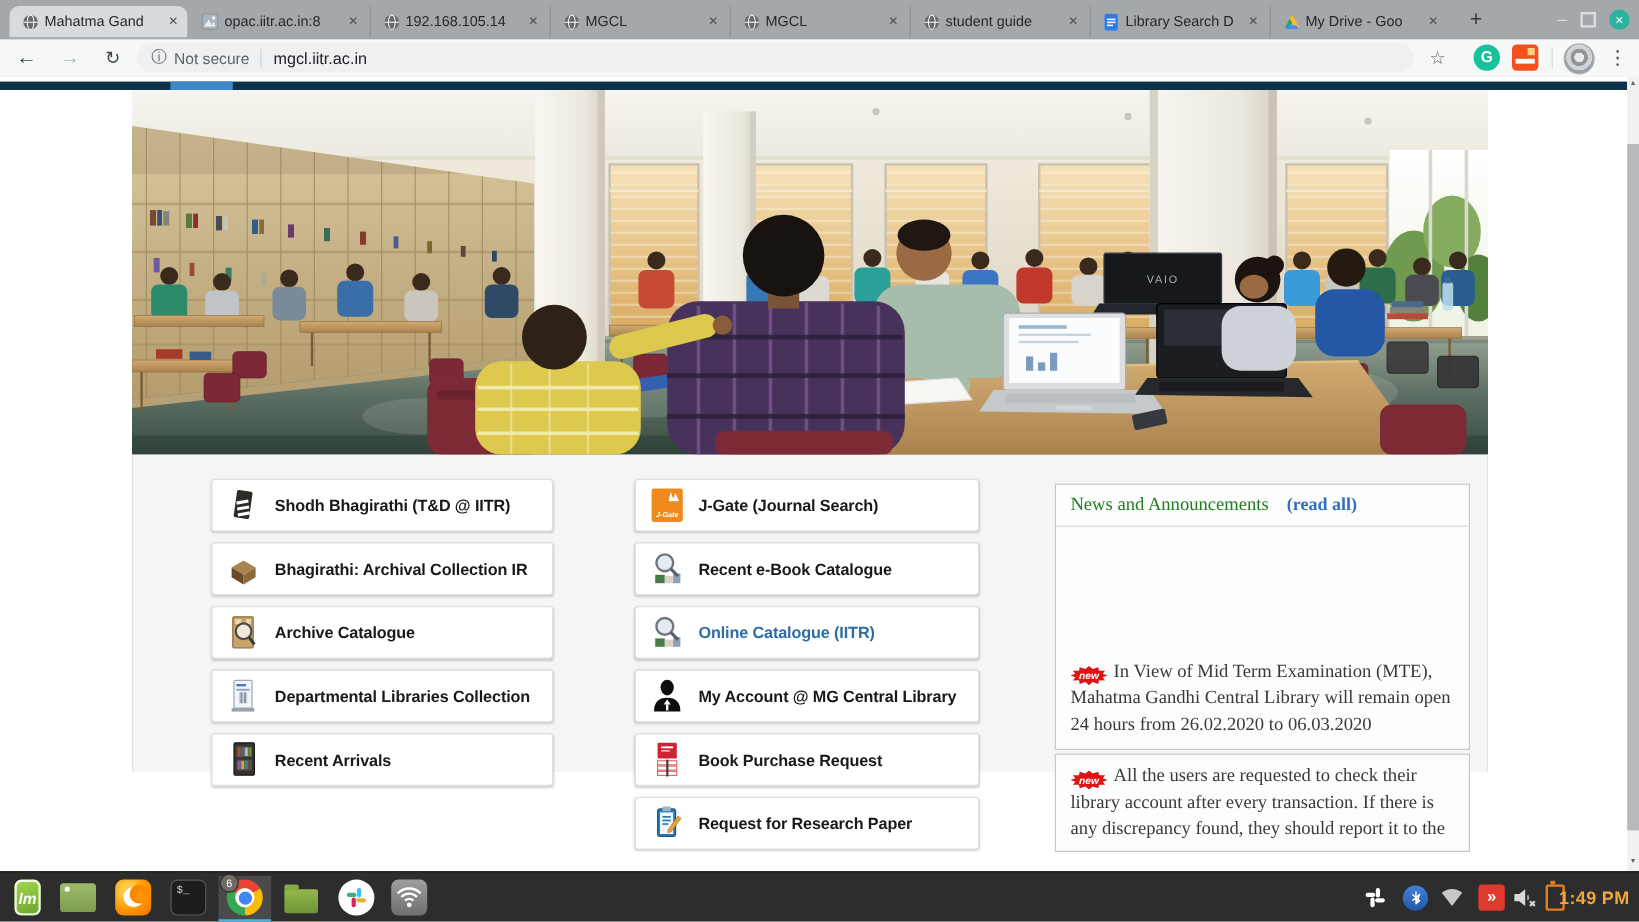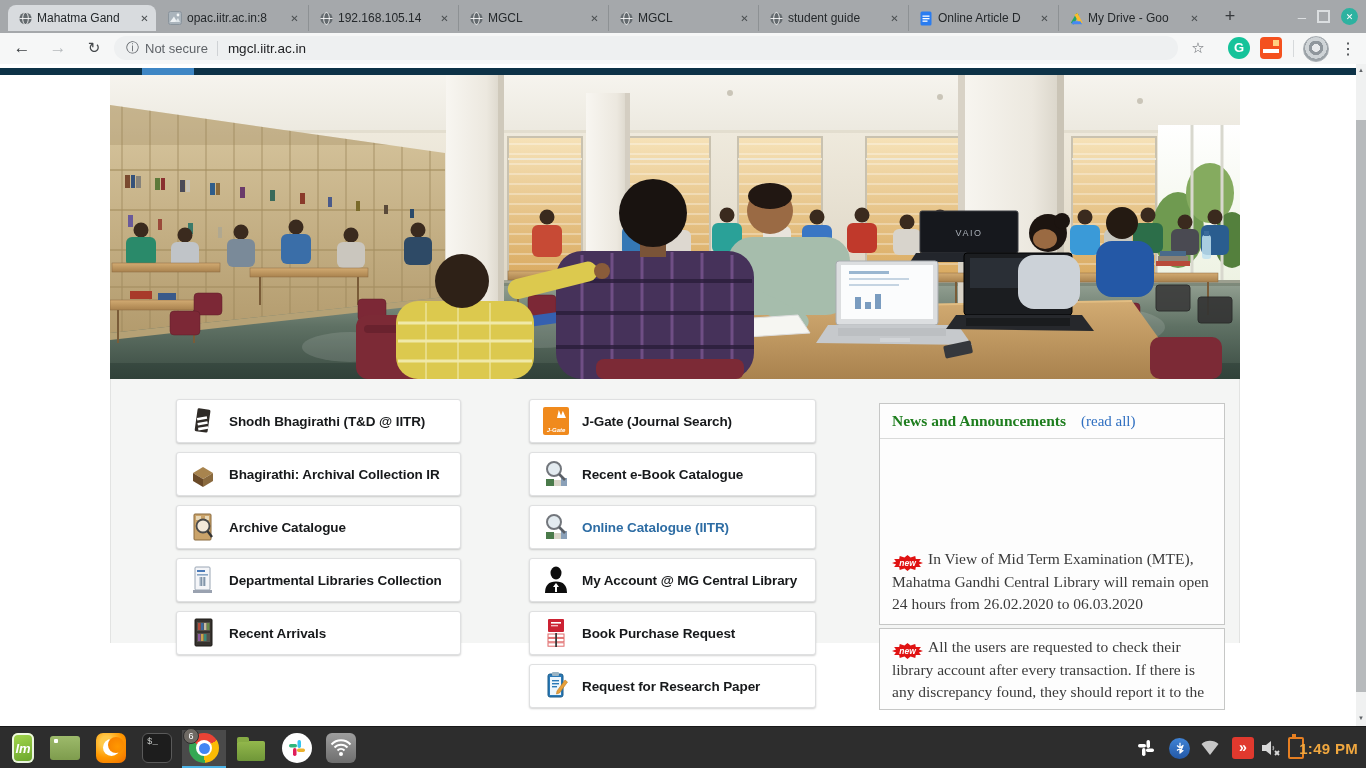--- a/index.html
+++ b/index.html
@@ -52,22 +52,22 @@
   .btn-label{font-weight:bold;font-size:13.5px;letter-spacing:-0.1px;color:#17191b;white-space:nowrap;}
   .site-btn.opac .btn-label{color:#2e6da4;}
   .jgate-box{width:26px;height:28px;background:#f08a1d;border-radius:2px;position:relative;}
   .jgate-box em{position:absolute;bottom:2px;left:0;right:0;color:#fff;font-style:italic;font-weight:bold;font-size:6px;text-align:center;font-family:"Liberation Sans",sans-serif;}
   .jgate-box i{position:absolute;top:3px;right:3px;width:9px;height:8px;background:#fff;clip-path:polygon(0 100%,20% 0,45% 70%,65% 10%,100% 100%);}
 
   
   .news-box{position:absolute;left:768px;width:346px;background:#fdfdfd;border:1px solid #c6c7c6;box-sizing:border-box;}
   .news-main{top:24px;height:222px;}
   .news-header{height:34px;border-bottom:1px solid #d9dad9;display:flex;align-items:center;padding:0 12px;gap:15px;}
-  .news-title{font-family:"Liberation Serif",serif;font-weight:bold;font-size:15.5px;color:#1e7e1e;}
-  .news-readall{font-family:"Liberation Serif",serif;font-weight:normal;font-size:15px;color:#2f6fc1;cursor:pointer;text-decoration:none;}
+  .news-title{font-family:"Liberation Serif",serif;font-weight:normal;font-size:15.5px;color:#1e7e1e;}
+  .news-readall{font-family:"Liberation Serif",serif;font-weight:bold;font-size:15px;color:#2f6fc1;cursor:pointer;text-decoration:none;}
   .news-p{margin:0;font-family:"Liberation Serif",serif;font-size:15.5px;line-height:21.5px;color:#3a3a3a;}
   .news-item1{position:absolute;left:12px;right:12px;bottom:10px;}
   .news-box2{top:249px;height:82px;padding:7px 12px;overflow:hidden;}
   .new-badge{display:inline-block;background:#e01313;color:#fff;font-family:"Liberation Sans",sans-serif;font-size:8.5px;font-weight:bold;font-style:italic;width:31px;height:16px;line-height:16px;text-align:center;vertical-align:-2px;margin-right:5px;clip-path:polygon(100% 50%,86.7% 59.1%,93.3% 75%,76.9% 74.7%,75% 93.3%,59.8% 83.8%,50% 100%,40.2% 83.8%,25% 93.3%,23.1% 74.7%,6.7% 75%,13.3% 59.1%,0% 50%,13.3% 40.9%,6.7% 25%,23.1% 25.3%,25% 6.7%,40.2% 16.2%,50% 0%,59.8% 16.2%,75% 6.7%,76.9% 25.3%,93.3% 25%,86.7% 40.9%);}
 
   
   .scrollbar{position:absolute;left:1356px;top:0;width:10px;height:662px;background:#f0f1f1;}
   .sb-arrow{position:absolute;left:0;width:10px;text-align:center;font-size:6px;color:#606468;}
   .sb-up{top:3px;} .sb-down{bottom:5px;}
   .sb-thumb{position:absolute;top:56px;left:0;width:10px;height:572px;background:#b7babc;cursor:pointer;}
@@ -175,21 +175,21 @@
     </div>
     <div class="tab sep" style="left:908px">
       <span class="favicon">
           <svg width="14" height="15" viewBox="0 0 12 15">
             <rect x="0.5" y="0.5" width="11" height="14" rx="1.5" fill="#2a7cf0"></rect>
             <rect x="2.5" y="4.5" width="7" height="1.3" fill="#fff"></rect>
             <rect x="2.5" y="7" width="7" height="1.3" fill="#fff"></rect>
             <rect x="2.5" y="9.5" width="5" height="1.3" fill="#fff"></rect>
           </svg>
         </span>
-      <span class="tab-title">Online Article D</span>
+      <span class="tab-title">Library Search D</span>
       <span class="tab-close">✕</span>
     </div>
     <div class="tab sep" style="left:1058px">
       <span class="favicon">
           <svg width="15" height="15" viewBox="0 0 16 15">
             <polygon points="8,1.5 2,12 5,14 10.5,3.5" fill="#23a566"></polygon>
             <polygon points="9,1.5 5.8,3.5 11.5,14 14.5,12" fill="#fcbc2c"></polygon>
             <polygon points="4.2,10.5 12.2,10.5 14,13.5 2.6,13.5" fill="#4688f4"></polygon>
           </svg>
         </span>

